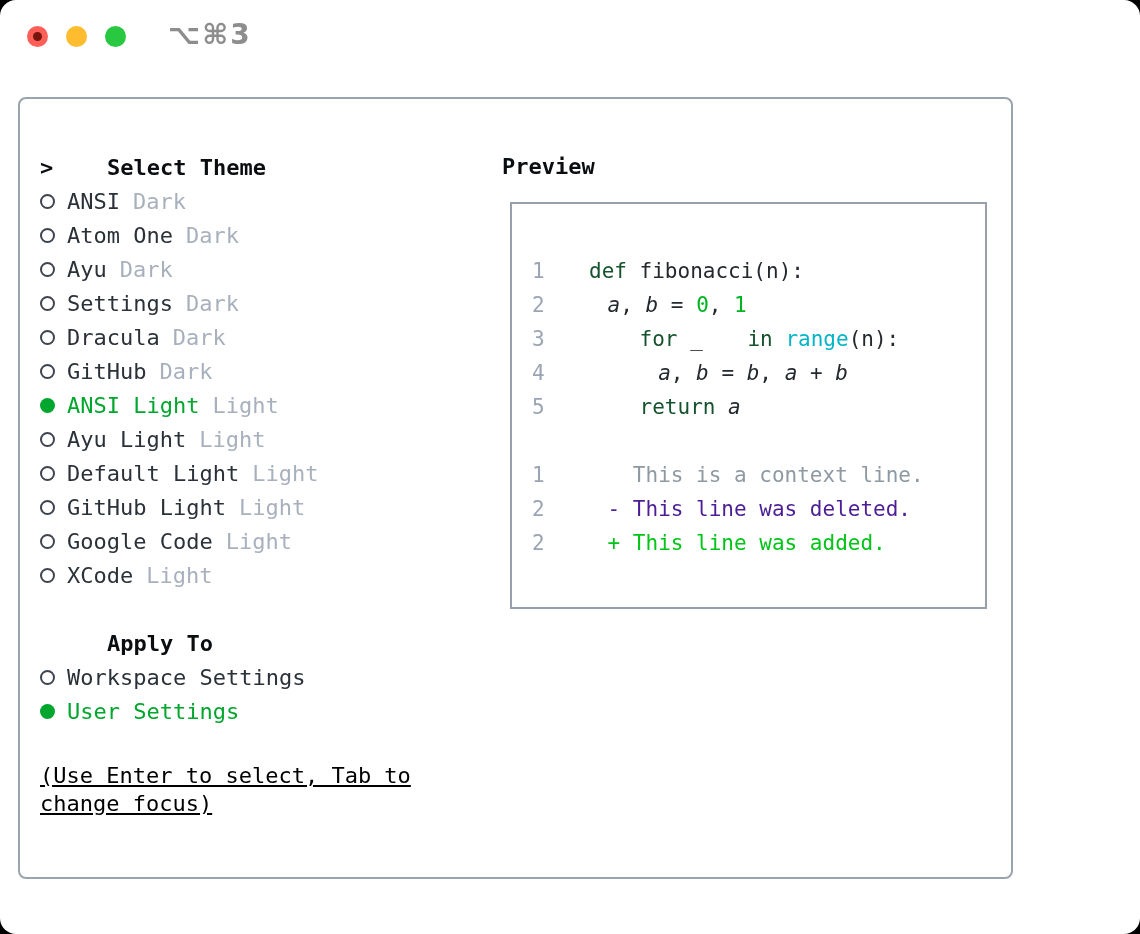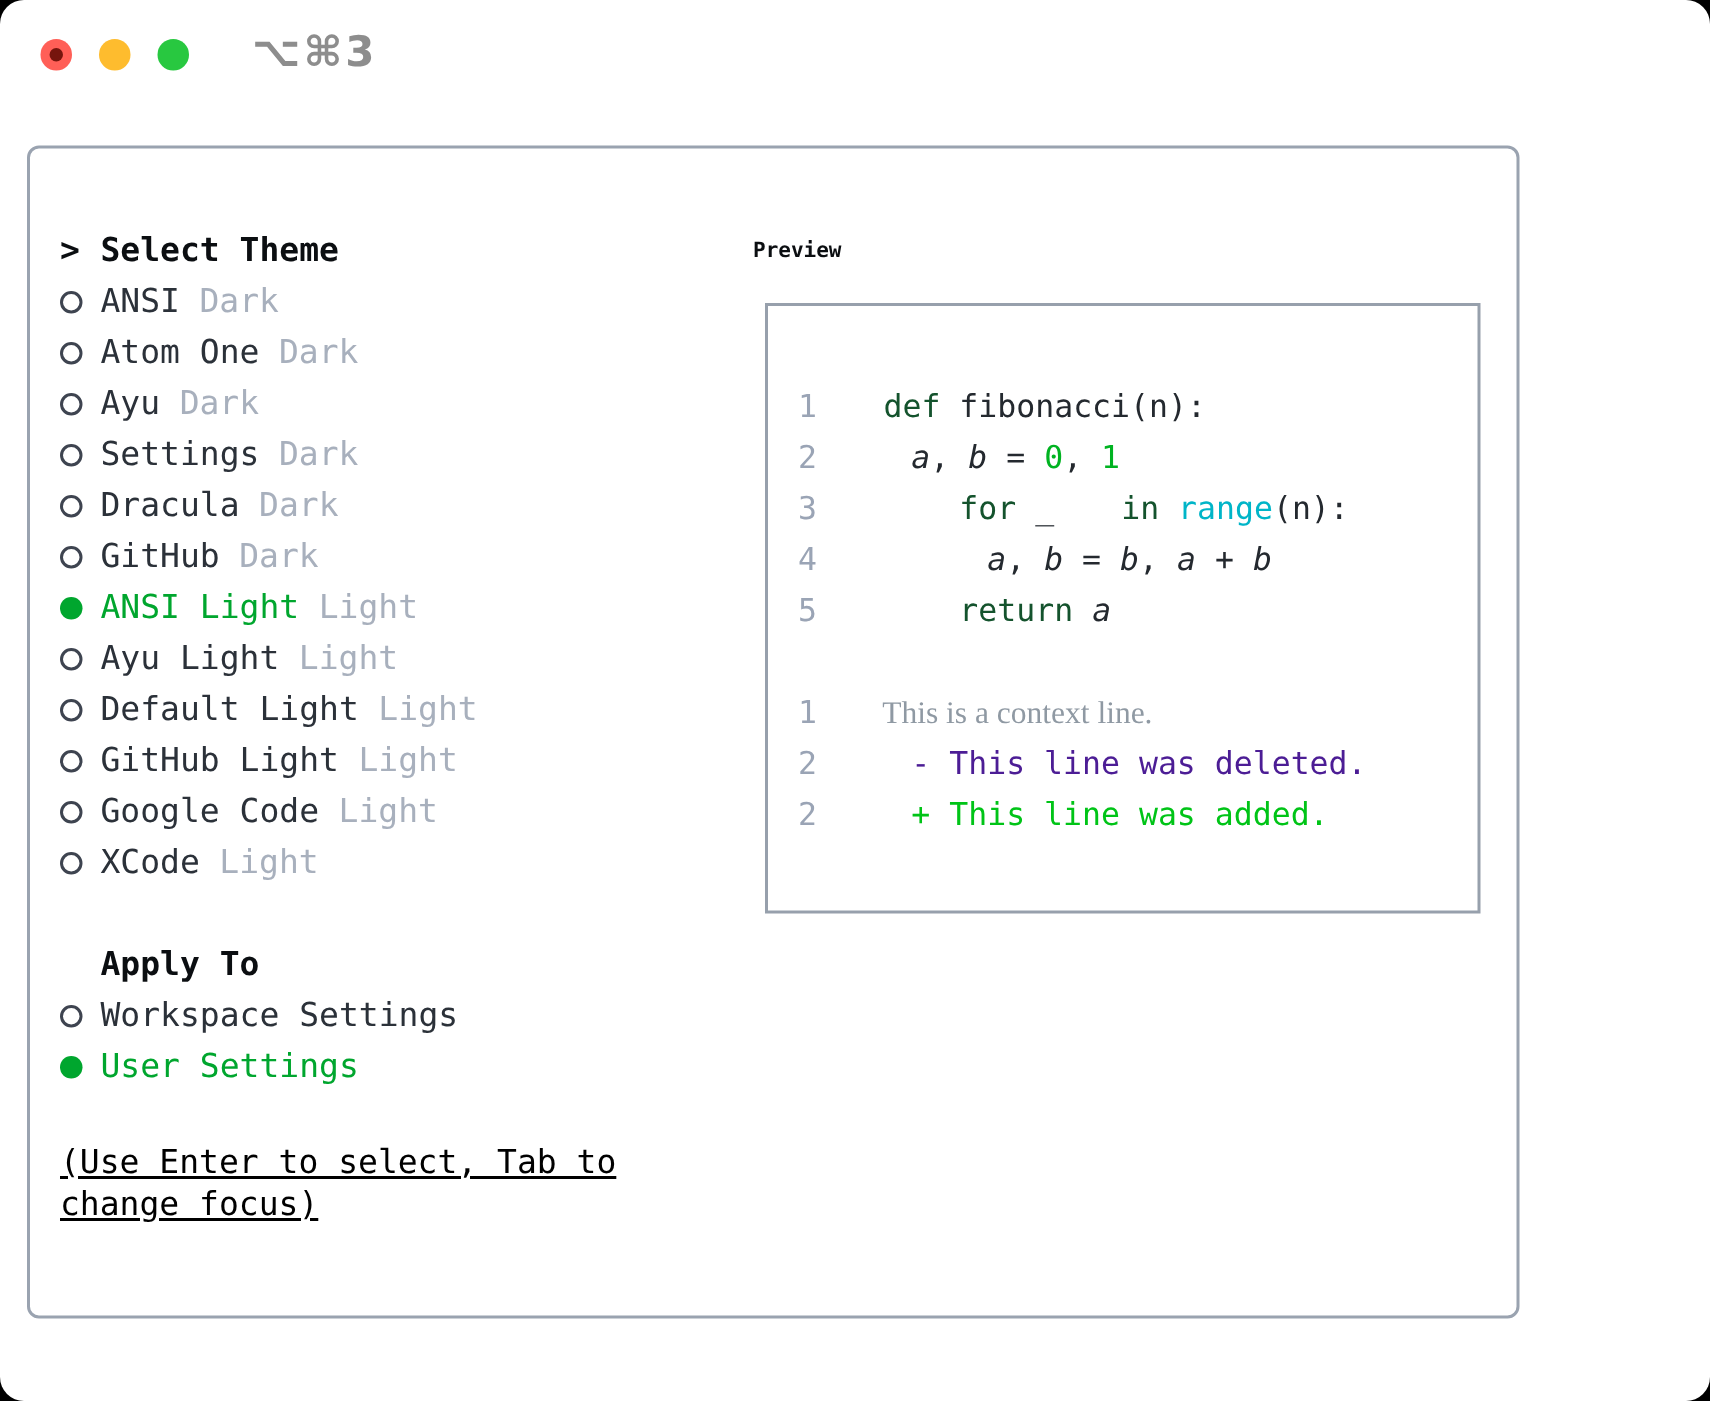--- a/index.html
+++ b/index.html
@@ -22,42 +22,42 @@
   .main-box { position:absolute; left:18px; top:97px; width:995px; height:782px; box-sizing:border-box;
               border:2px solid #9aa3b0; border-radius:8px; background:#fff; }
 
   
   .left-panel { position:absolute; left:20px; top:51px; width:420px; font-size:22px; color:#2b3139; }
   .row { display:flex; align-items:center; height:34px; white-space:pre; }
   .bullet-cell { width:27px; flex:0 0 27px; display:flex; align-items:center; }
   .ring { width:11px; height:11px; border:2px solid #3e4450; border-radius:50%; box-sizing:content-box; }
   .dot { width:15px; height:15px; background:#00a62e; border-radius:50%; }
   .arrow { font-weight:bold; color:#0b0e11; }
-  .hdr { font-weight:bold; color:#0b0e11; }
+  .hdr { font-weight:bold; color:#0b0e11;margin-left:40px; }
   .variant { color:#a8b0bd; margin-left:13px; }
   .sel .name { color:#00a62e; }
   .spacer { height:34px; }
   .help { color:#000000; line-height:28px; width:410px;text-decoration:underline; }
 
   
   .preview-header { position:absolute; left:482px; top:51px; height:34px; line-height:34px;
-                    font-size:14px; font-weight:bold; color:#0b0e11; }
+                    font-size:22px; font-weight:bold; color:#0b0e11; }
   .preview-box { position:absolute; left:490px; top:103px; width:477px; height:407px; box-sizing:border-box;
                  border:2px solid #97a0ac; background:#fff; padding:50px 0 0 20px; overflow:hidden; }
   .code-line { display:flex; height:34px; line-height:34px; font-size:21px; white-space:pre; }
   .lnum { flex:0 0 13px; margin-right:12px; color:#9aa4b5; }
   .diff-block { margin-top:34px; }
 
   
   .tk-pl  { color:#24292f; }
   .tk-kw  { color:#14532d;margin-left:32px; }
   .tk-fn  { color:#00b5c8;text-align:center; }
   .tk-num { color:#00b321; }
   .tk-var { color:#24292f; font-style:italic; }
-  .tk-ctx { color:#8f99a3;font-family:Liberation Serif, serif; }
+  .tk-ctx { color:#8f99a3; }
   .tk-del { color:#4c1d95; }
   .tk-add { color:#00c417;text-align:center; }
 </style>
 </head>
 <body>
 
 <div class="stage">
   <div class="window">
 
     <div class="lights">

